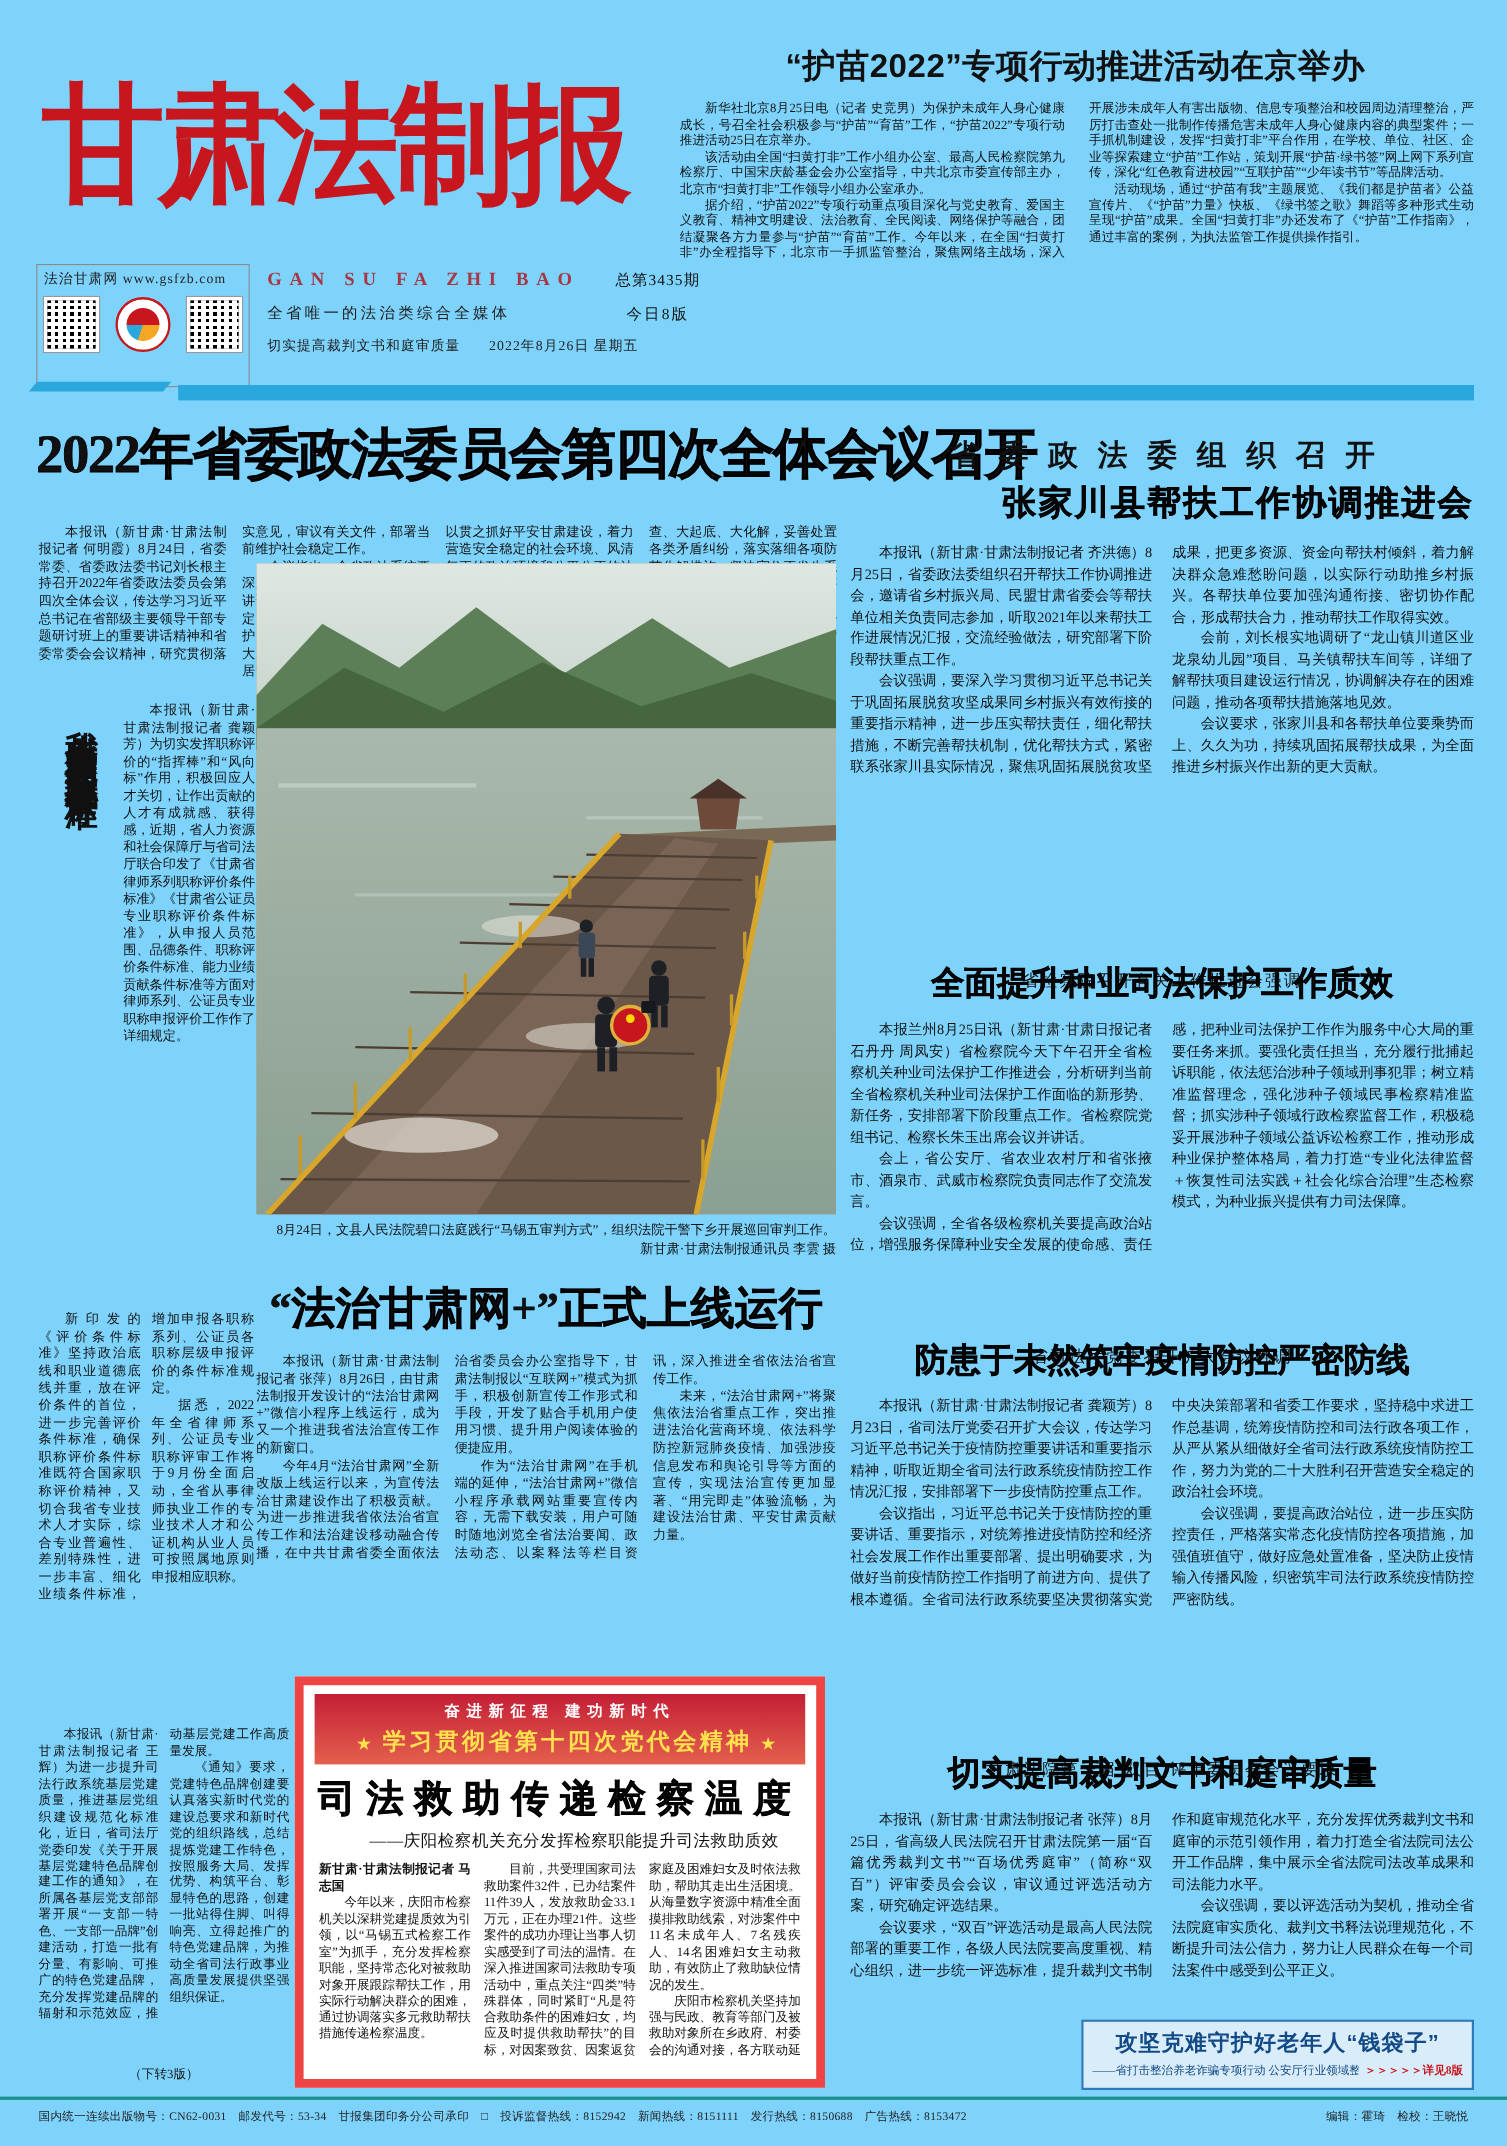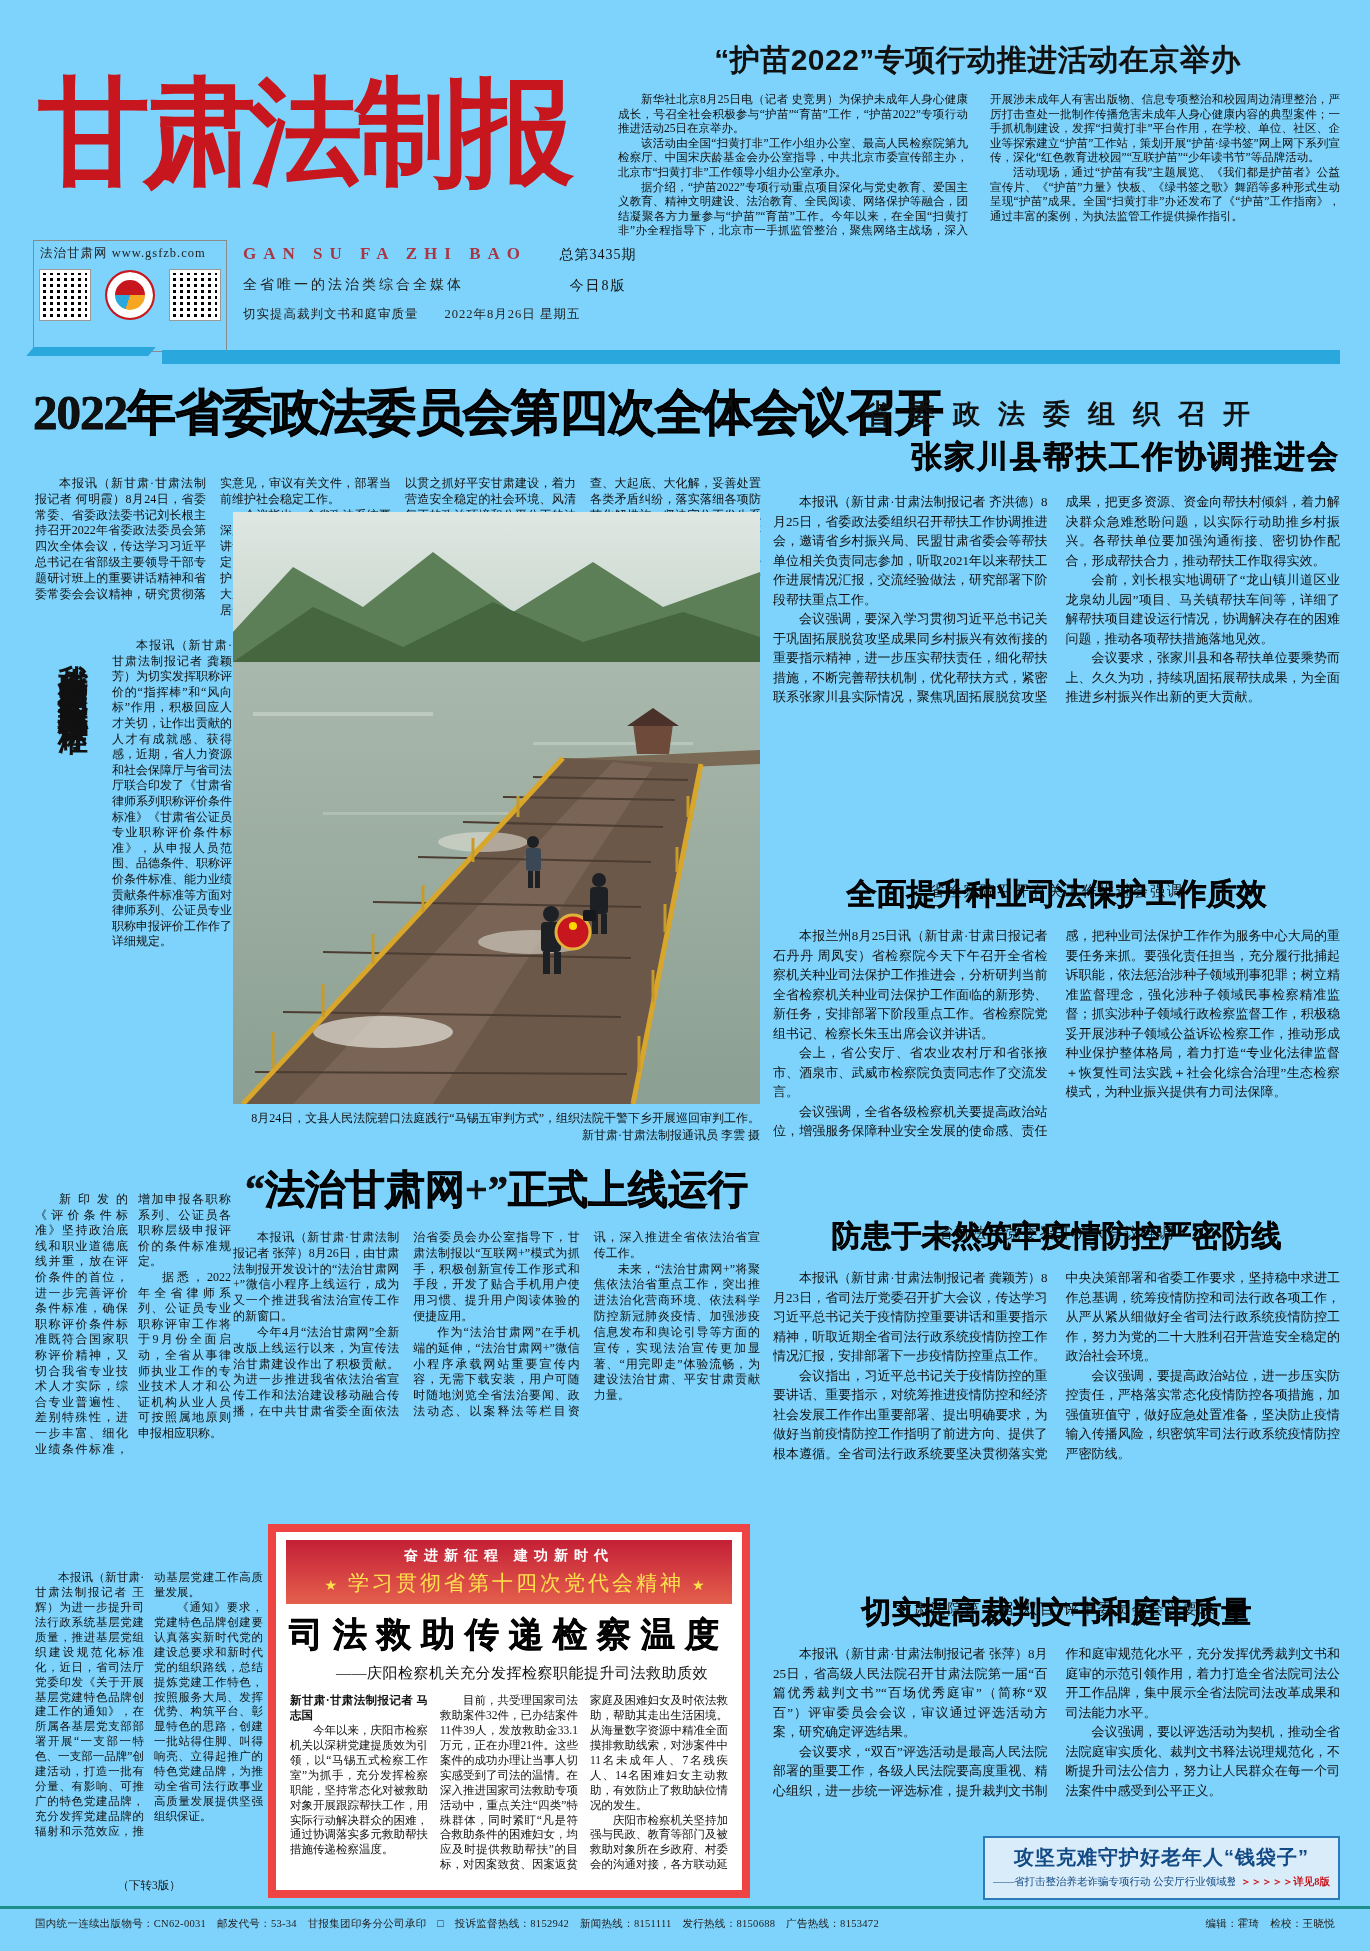--- a/index.html
+++ b/index.html
@@ -59,21 +59,21 @@
   .bl-headline{left:35px;top:1496px;width:228px;text-align:center;font-size:24px;font-weight:800;
       font-family:"Liberation Sans",sans-serif;line-height:1.35;}
   .bl-body{left:35px;top:1570px;width:228px;height:300px;column-count:2;column-gap:10px;
       font-size:11.5px;line-height:1.3;text-align:justify;overflow:hidden;}
   .bl-continued{left:35px;top:1878px;width:228px;text-align:center;font-size:11.5px;}
   
   .red-box{left:268px;top:1524px;width:482px;height:374px;border:8px solid #ef4444;box-sizing:border-box;background:#fff;}
   .fb-banner{margin:8px 10px 0 10px;height:64px;background:linear-gradient(180deg,#c41f36,#e4604d);
       display:flex;flex-direction:column;align-items:center;justify-content:center;}
   .fb-banner-l1{color:#fff;font-size:14px;font-weight:bold;letter-spacing:6px;font-family:"Liberation Sans",sans-serif;}
-  .fb-banner-l2{color:#ffe14d;font-size:21px;font-weight:400;letter-spacing:3px;margin-top:4px;
+  .fb-banner-l2{color:#ffe14d;font-size:21px;font-weight:700;letter-spacing:3px;margin-top:4px;
       font-family:"Liberation Sans",sans-serif;margin-left:14px;}
   .fb-star{color:#ffe14d;margin:0 8px;font-size:14px;}
   .fb-title{text-align:center;font-size:34px;font-weight:900;letter-spacing:10px;margin-top:8px;
       font-family:"Liberation Serif",serif;-webkit-text-stroke:0.6px #000;}
   .fb-subtitle{text-align:center;font-size:15px;margin-top:6px;letter-spacing:0.5px;margin-left:26px;}
   .fb-cols{margin:10px 14px 0 14px;height:188px;column-count:3;column-gap:12px;
       font-size:11.5px;line-height:1.3;text-align:justify;overflow:hidden;}
   .fb-byline{margin:0 0 4px 0;font-weight:bold;font-size:11.5px;}
   
   .r-kicker{width:567px;left:773px;text-align:center;font-size:15px;letter-spacing:2px;color:#111;

